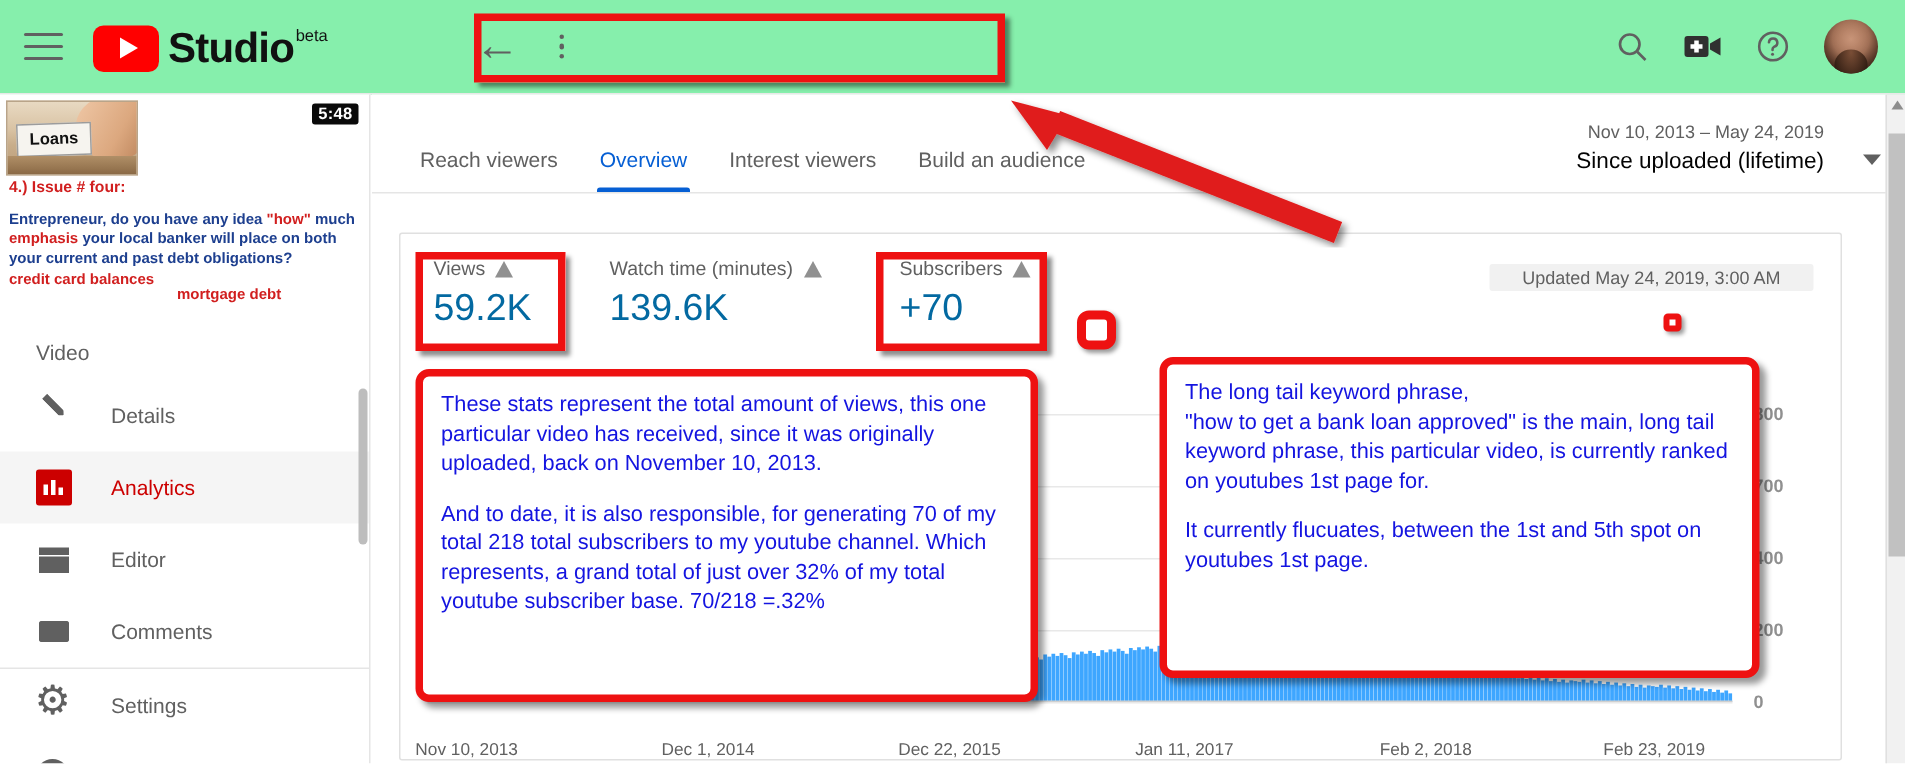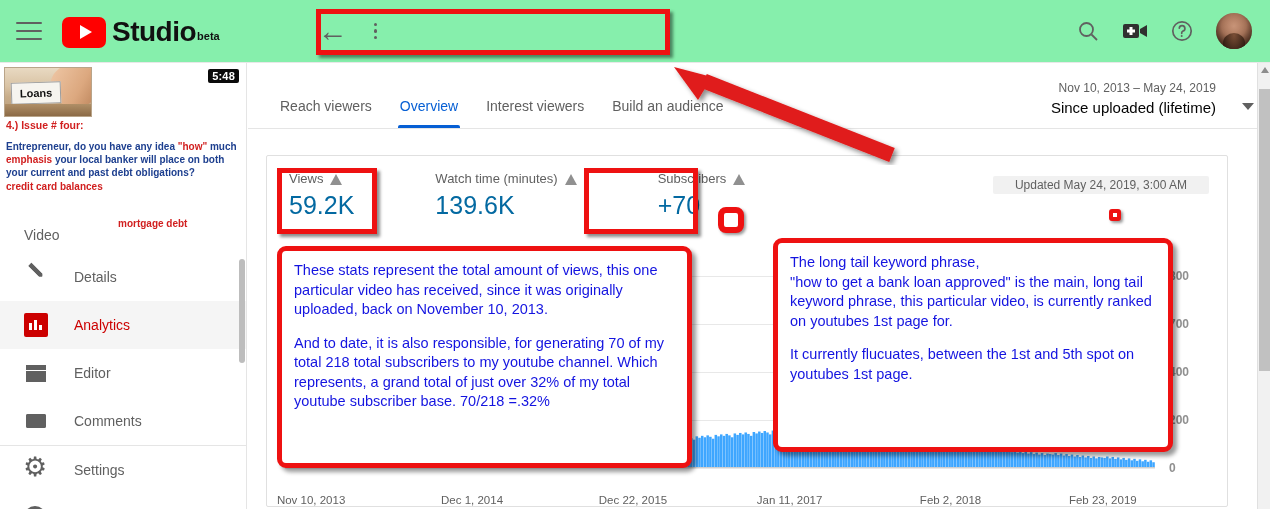--- a/index.html
+++ b/index.html
@@ -38,22 +38,22 @@
     border-left: 12px solid #fff;
     border-top: 7.5px solid transparent;
     border-bottom: 7.5px solid transparent;
     margin-left: 3px;
   }
   .logo-text {
     font-size: 28px; font-weight: bold; letter-spacing: -0.5px;
     line-height: 33px; color: #111;
   }
   .logo-beta {
-    font-size: 11px; font-weight: bold; color: #111;
-    line-height: 14px; margin-left: 1px; margin-top: 14px;
+    font-size: 11px; font-weight: normal; color: #111;
+    line-height: 14px; margin-left: 1px; margin-top: 2px;
   }
 
   .back-arrow {
     margin-left: 98px; font-size: 30px; color: #606060;
     cursor: pointer; line-height: 1; font-weight: 300;
   }
 
   .video-title {
     margin-left: 20px;
     font-size: 23px; color: #030303; white-space: nowrap;
@@ -120,21 +120,21 @@
   .slide-l2 {
     font-size: 10px; font-weight: bold; color: #1d3f8f; line-height: 13px;
     width: 232px;
   }
   .slide-l2 .hl { color: #d11f1f; }
   .slide-row {
     position: absolute; top: 118px; left: 6px; width: 238px;
     font-size: 10px; font-weight: bold; color: #d11f1f;
   }
   .slide-cc { position: absolute; left: 0; top: 0; }
-  .slide-md { position: absolute; left: 112px; top: 10px; margin-top: 27px; }
+  .slide-md { position: absolute; left: 112px; top: 10px; }
   .dur-badge {
     position: absolute; right: 8px; top: 6px;
     background: #0a0a0a; color: #fff; font-size: 11px; font-weight: bold;
     padding: 1px 4px; border-radius: 2px; letter-spacing: .2px;
   }
   .dur-badge::before {
     content:""; position:absolute; left:50%; top:-6px; transform:translateX(-50%);
     width: 18px; height: 10px; background: #ffe14d; border-radius: 50% 50% 0 0; z-index:-1;
   }
 
@@ -226,21 +226,21 @@
     width: 0; height: 0; border-left: 6px solid transparent;
     border-right: 6px solid transparent; border-top: 7px solid #606060;
     cursor: pointer;
   }
 
   .card {
     position: absolute; left: 18px; top: 92px;
     width: 962px; height: 352px;
     border: 1px solid #e0e0e0; border-radius: 2px; background: #fff;
   }
-  .metrics { display: flex; padding: 14px 0 0 22px; position: relative; gap: 29px; }
+  .metrics { display: flex; padding: 14px 0 0 22px; position: relative; }
   .metric { margin-right: 52px; }
   .metric-label {
     font-size: 13px; color: #606060; display: flex; align-items: center; gap: 7px;
     line-height: 18px;
   }
   .warn-tri {
     width: 0; height: 0; border-left: 6px solid transparent;
     border-right: 6px solid transparent; border-bottom: 11px solid #909090;
     position: relative;
   }

